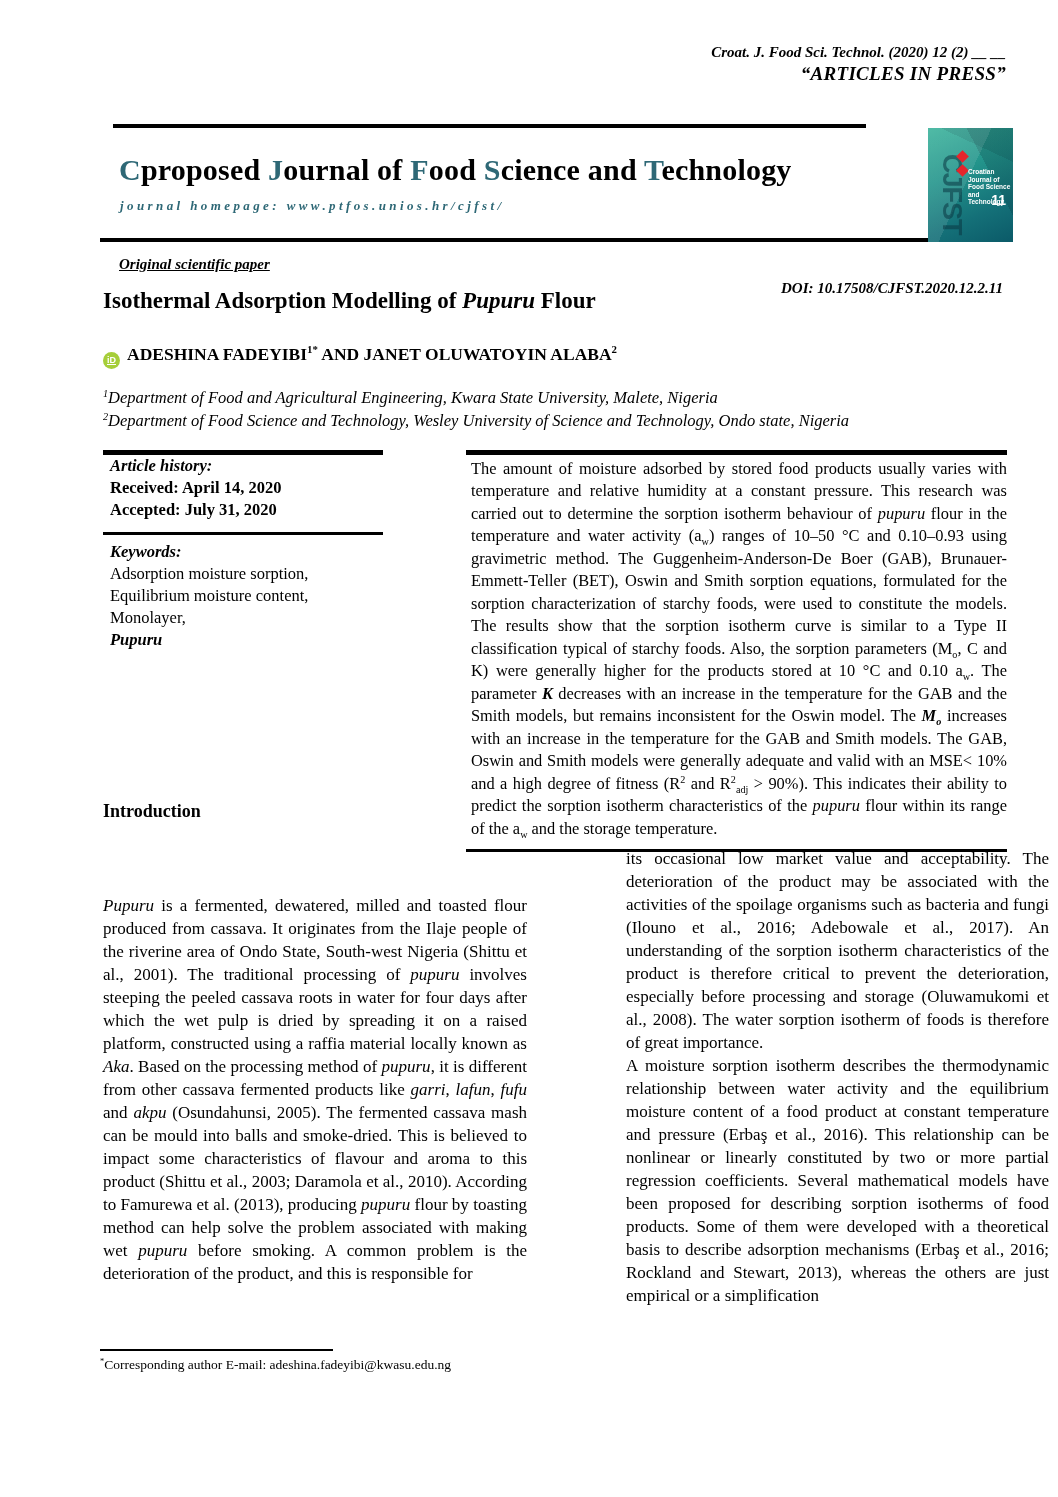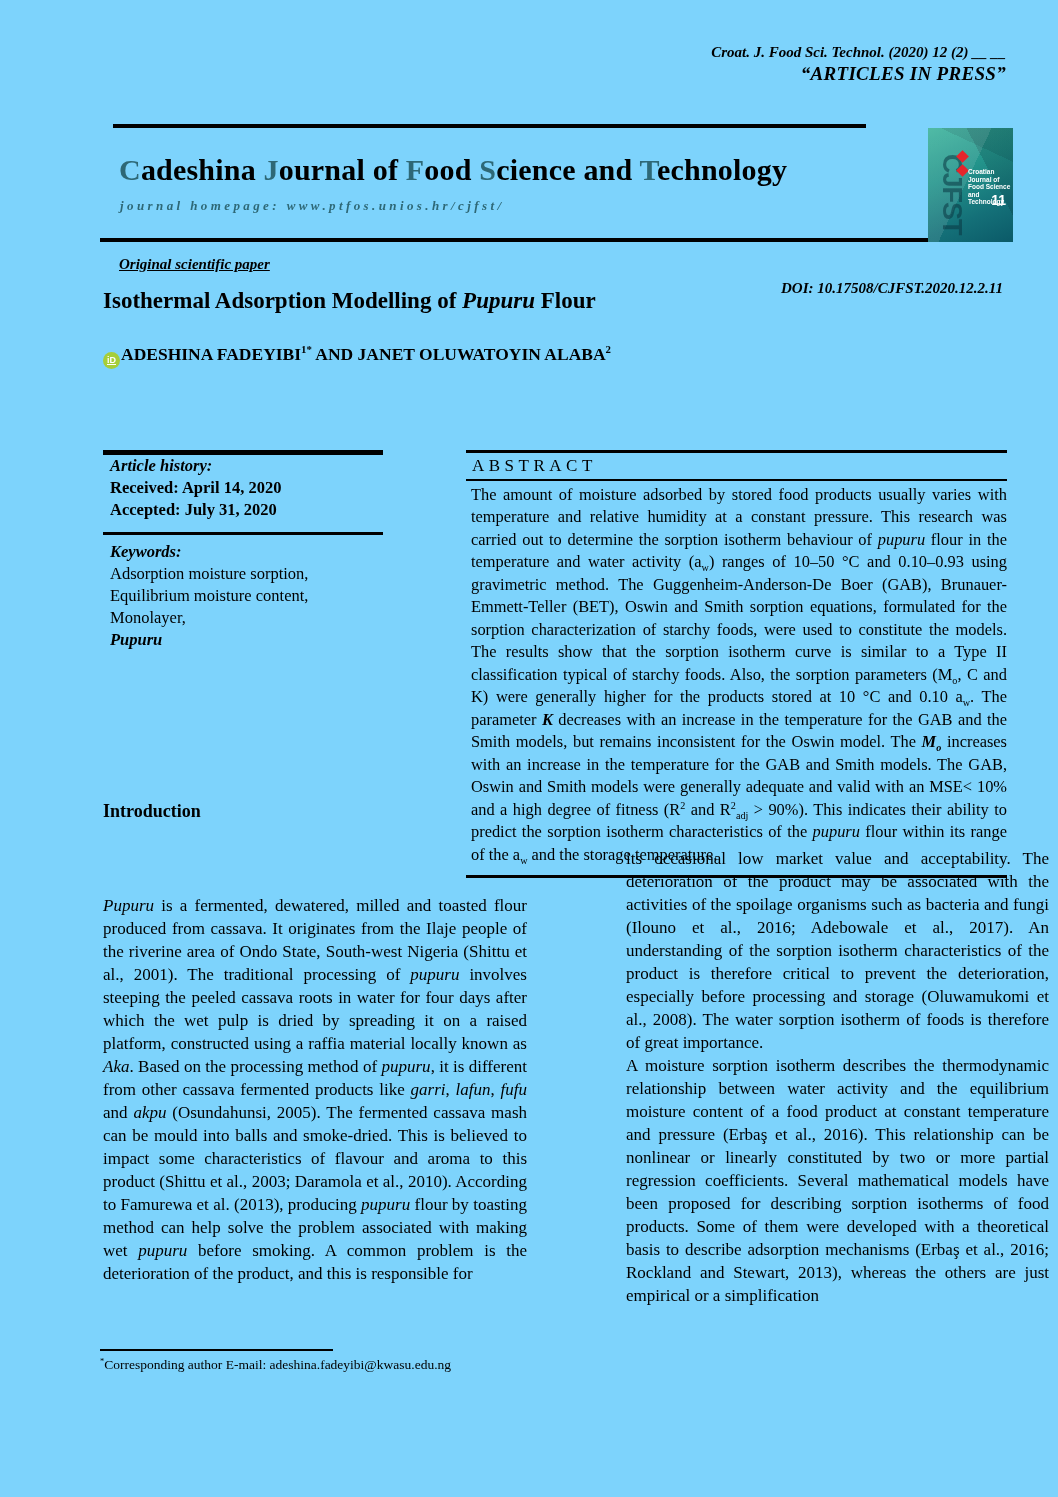--- a/index.html
+++ b/index.html
@@ -1,18 +1,18 @@
 <!DOCTYPE html>
 <html><head>
 <meta charset="utf-8">
 <style>
   html,body { margin:0; padding:0; background:#9a9a9a; }
   .page {
     position:relative; width:1058px; height:1497px; margin:0 auto;
-    background:#7dd3fc; color:#000;
+    background:#ffffff; color:#000;
     font-family:"Liberation Serif","DejaVu Serif",serif;
     overflow:hidden;
   }
   .abs { position:absolute; }
   .rule { position:absolute; background:#000; }
 
   
   .jref-block { right:52px; top:44px; text-align:right; }
   .jref { font-style:italic; font-weight:bold; font-size:15px; color:#000; }
   .press { font-style:italic; font-weight:bold; font-size:19px; margin-top:2px; letter-spacing:.3px; }
@@ -46,21 +46,21 @@
   
   .paper-type { left:119px; top:256px; font-style:italic; font-weight:600; font-size:15px;text-decoration:underline; }
   .doi { right:55px; top:256px; font-style:italic; font-weight:600; font-size:15px;margin-top:24px; }
 
   
   .paper-title { left:103px; top:288px; font-size:23px; font-weight:bold; }
   .authors-row { left:103px; top:344px; font-size:17.5px; font-weight:bold; white-space:nowrap; }
   .orcid { display:inline-block; width:17px; height:17px; border-radius:50%;
            background:#A6CE39; color:#fff; text-align:center; vertical-align:-3px;
            font-family:"Liberation Sans",sans-serif; font-weight:bold; font-size:9px; line-height:17px;
-           margin-right:1px;text-decoration:underline; }
+           margin-right:7px;text-decoration:underline; }
   .affiliations { left:103px; top:386px; font-style:italic; font-size:16.5px; line-height:23px; }
 
   
   .info-col { left:103px; top:450px; width:280px; }
   .abs-col  { left:466px; top:450px; width:541px; }
   .rule-thick { height:3px; background:#000; }
   .rule-thin  { height:1.5px; background:#000; }
   .sec-head { font-size:17px; letter-spacing:4.5px; padding:3px 0 3px 6px; }
   .info-line { font-size:16.5px; line-height:22px; padding-left:7px; }
   .bold { font-weight:bold; }
@@ -88,21 +88,21 @@
 
 <div class="page">
 
   <div class="abs jref-block">
     <div class="jref">Croat. J. Food Sci. Technol. (2020) 12 (2) __ __</div>
     <div class="press">“ARTICLES IN PRESS”</div>
   </div>
 
   <div class="rule" style="left:113px; top:124px; width:753px; height:3.5px;"></div>
 
-  <div class="abs masthead-title"><span class="tc">C</span><span>adeshina </span><span class="tc">J</span><span>ournal of </span><span class="tc">F</span><span>ood </span><span class="tc">S</span><span>cience and </span><span class="tc">T</span><span>echnology</span></div>
+  <div class="abs masthead-title"><span class="tc">C</span><span>proposed </span><span class="tc">J</span><span>ournal of </span><span class="tc">F</span><span>ood </span><span class="tc">S</span><span>cience and </span><span class="tc">T</span><span>echnology</span></div>
 
   <div class="abs homepage">journal homepage: www.ptfos.unios.hr/cjfst/</div>
 
   <div class="abs cover">
     <div class="cover-facets"></div>
     <div class="cover-vert">CJFST</div>
     <div class="cover-diamond d1"></div>
     <div class="cover-diamond d2"></div>
     <div class="cover-title">Croatian
 Journal of
@@ -115,40 +115,43 @@
 
   <div class="abs paper-type">Original scientific paper</div>
   <div class="abs doi">DOI: 10.17508/CJFST.2020.12.2.11</div>
 
   <h1 class="abs paper-title" style="margin:0;">Isothermal Adsorption Modelling of <i>Pupuru</i> Flour</h1>
 
   <div class="abs authors-row">
     <span class="orcid">iD</span><span>ADESHINA FADEYIBI<sup>1*</sup> AND JANET OLUWATOYIN ALABA<sup>2</sup></span>
   </div>
 
+  <div class="abs affiliations">
+    <div><sup>1</sup>Department of Food and Agricultural Engineering, Kwara State University, Malete, Nigeria</div>
+    <div><sup>2</sup>Department of Food Science and Technology, Wesley University of Science and Technology, Ondo state, Nigeria</div>
+  </div>
 
   <div class="abs info-col">
     <div class="rule-thick"></div>
     <div class="rule-thin"></div>
     <div style="padding-top:0;">
       <div class="info-line bi">Article history:</div>
       <div class="info-line bold">Received: April 14, 2020</div>
       <div class="info-line bold">Accepted: July 31, 2020</div>
     </div>
     <div class="rule-thick kw-rule"></div>
     <div class="info-line bi">Keywords:</div>
     <div class="info-line">Adsorption moisture sorption,</div>
     <div class="info-line">Equilibrium moisture content,</div>
     <div class="info-line">Monolayer,</div>
     <div class="info-line bi">Pupuru</div>
   </div>
 
   <div class="abs abs-col">
     <div class="rule-thick"></div>
-    <div class="sec-head">ABSTRACT</div>
     <div class="rule-thin"></div>
     <div class="abs-body">The amount of moisture adsorbed by stored food products usually varies with temperature and relative humidity at a constant pressure. This research was carried out to determine the sorption isotherm behaviour of <i>pupuru</i> flour in the temperature and water activity (a<sub>w</sub>) ranges of 10–50 °C and 0.10–0.93 using gravimetric method. The Guggenheim-Anderson-De Boer (GAB), Brunauer-Emmett-Teller (BET), Oswin and Smith sorption equations, formulated for the sorption characterization of starchy foods, were used to constitute the models. The results show that the sorption isotherm curve is similar to a Type II classification typical of  starchy foods. Also, the sorption parameters (M<sub>o</sub>, C and K) were generally higher for the products stored at 10 °C and 0.10 a<sub>w</sub>. The parameter <i><b>K</b></i> decreases with an increase in the temperature for the GAB and the Smith models, but remains inconsistent for the Oswin model. The <i><b>M<sub>o</sub></b></i> increases with an increase in the temperature for the GAB and Smith models. The GAB, Oswin and Smith models were generally adequate and valid with an MSE&lt; 10% and a high degree of fitness (R<sup>2</sup> and R<sup>2</sup><sub>adj</sub> &gt; 90%). This indicates their ability to predict the sorption isotherm characteristics of the <i>pupuru</i> flour within its range of the a<sub>w</sub> and the storage temperature.</div>
     <div class="rule-thick bottom"></div>
   </div>
 
   <div class="abs intro-head">Introduction</div>
 
   <div class="abs body-col col-left">
     <p><i>Pupuru</i> is a fermented, dewatered, milled and toasted flour produced from cassava. It originates from the Ilaje people of the riverine area of Ondo State, South-west Nigeria (Shittu et al., 2001). The traditional processing of <i>pupuru</i> involves steeping the peeled cassava roots in water for four days after which the wet pulp is dried by spreading it on a raised platform, constructed using a raffia material locally known as <i>Aka</i>. Based on the processing method of <i>pupuru</i>, it is different from other cassava fermented products like <i>garri</i>, <i>lafun</i>, <i>fufu</i> and <i>akpu</i> (Osundahunsi, 2005). The fermented cassava mash can be mould into balls and smoke-dried. This is believed to impact some characteristics of flavour and aroma to this product (Shittu et al., 2003; Daramola et al., 2010). According to Famurewa et al. (2013), producing <i>pupuru</i> flour by toasting method can help solve the problem associated with making wet <i>pupuru</i> before smoking. A common problem is the deterioration of the product, and this is responsible for</p>
   </div>

